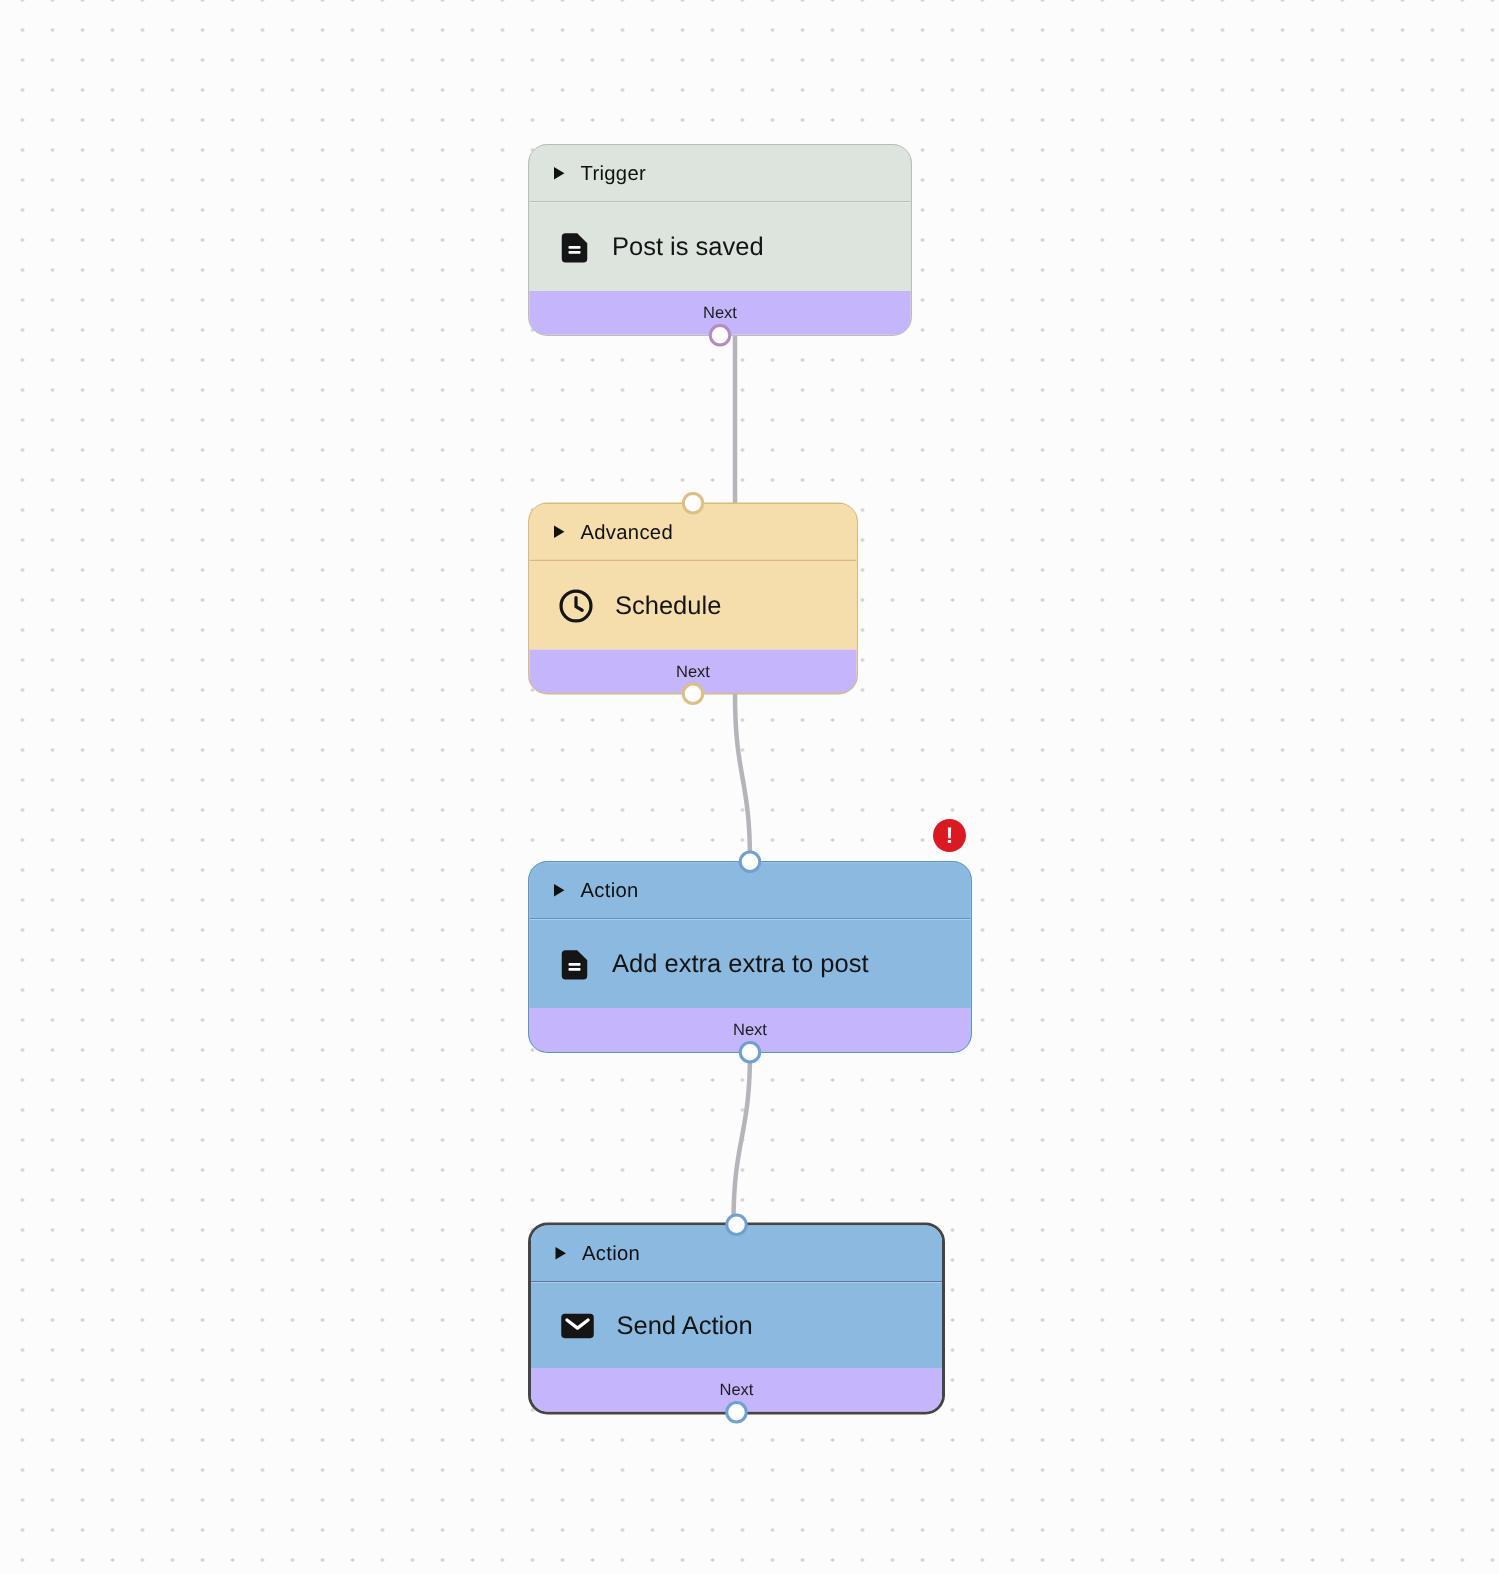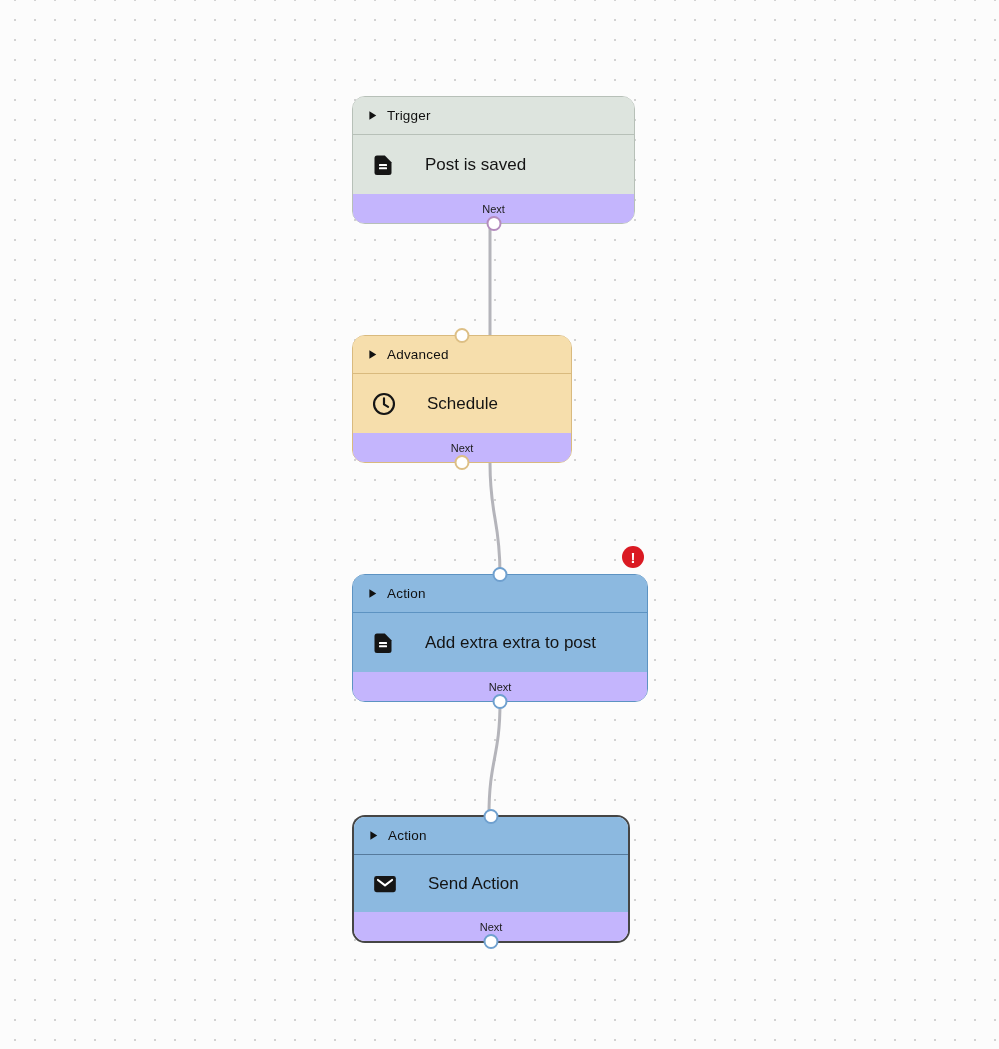--- a/index.html
+++ b/index.html
@@ -23,21 +23,21 @@
   .node.selected { border-width: 2px; }
   .node-header {
     flex: 0 0 37px; display: flex; align-items: center; gap: 10px;
     padding: 0 15px; background: var(--fill);
     border-bottom: 1px solid var(--sep);
     border-radius: 11px 11px 0 0;
     font-size: 13.5px; color: #101010; letter-spacing: .2px;
   }
   .collapse-toggle { display: flex; align-items: center; cursor: pointer; }
   .node-body {
-    flex: 1; display: flex; align-items: center; gap: 30px;
+    flex: 1; display: flex; align-items: center; gap: 13px;
     padding: 0 18px; background: var(--fill);
     font-size: 17px; color: #141414;
   }
   .node-icon { display: flex; align-items: center; }
   .node-footer {
     flex: 0 0 29px; display: flex; align-items: center; justify-content: center;
     background: #c4b5fd; border-radius: 0 0 11px 11px;
     font-size: 11px; color: #1c1c1c;
   }
   .handle {
@@ -49,21 +49,21 @@
   .handle-bottom { bottom: -8px; }
   .error-badge {
     position: absolute; width: 22px; height: 22px; border-radius: 50%;
     background: #da1a23; color: #fff; z-index: 3;
     display: flex; align-items: center; justify-content: center;
     font-size: 15px; font-weight: 800; line-height: 1;
     top: -29px; left: 269px; cursor: pointer;
   }
 
   
-  #node-0 { left: 352px; top: 96px;  width: 283px; height: 128px; }
+  #node-0 { left: 352px; top: 96px;  width: 256px; height: 128px; }
   #node-1 { left: 352px; top: 335px; width: 220px; height: 128px; }
   #node-2 { left: 352px; top: 574px; width: 296px; height: 128px; }
   #node-3 { left: 352px; top: 815px; width: 278px; height: 128px; }
 </style>
 </head>
 <body>
 
 <div class="canvas">
 
   <svg class="edges-layer" width="999" height="1049" viewBox="0 0 999 1049">

